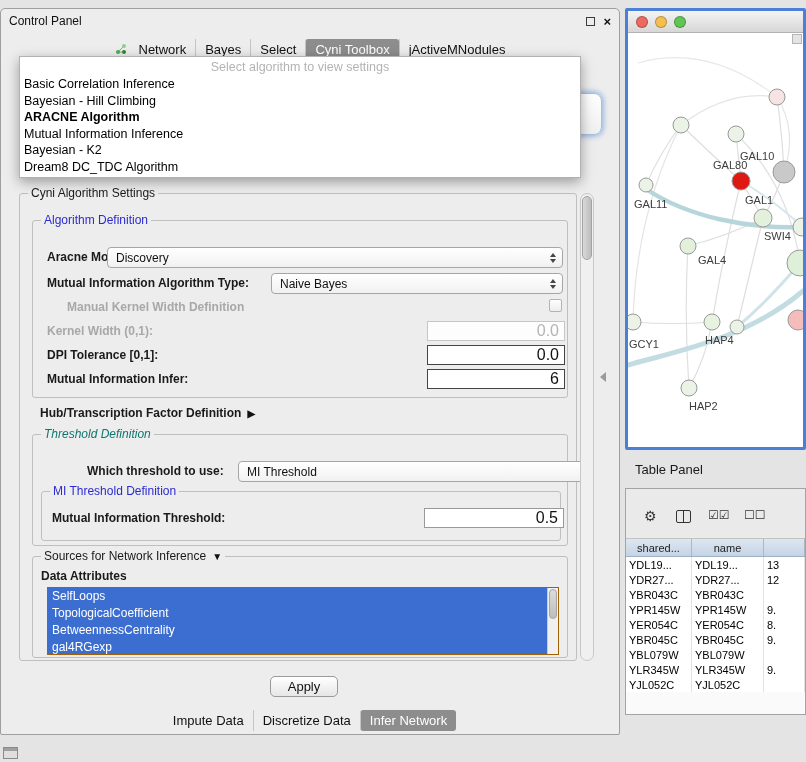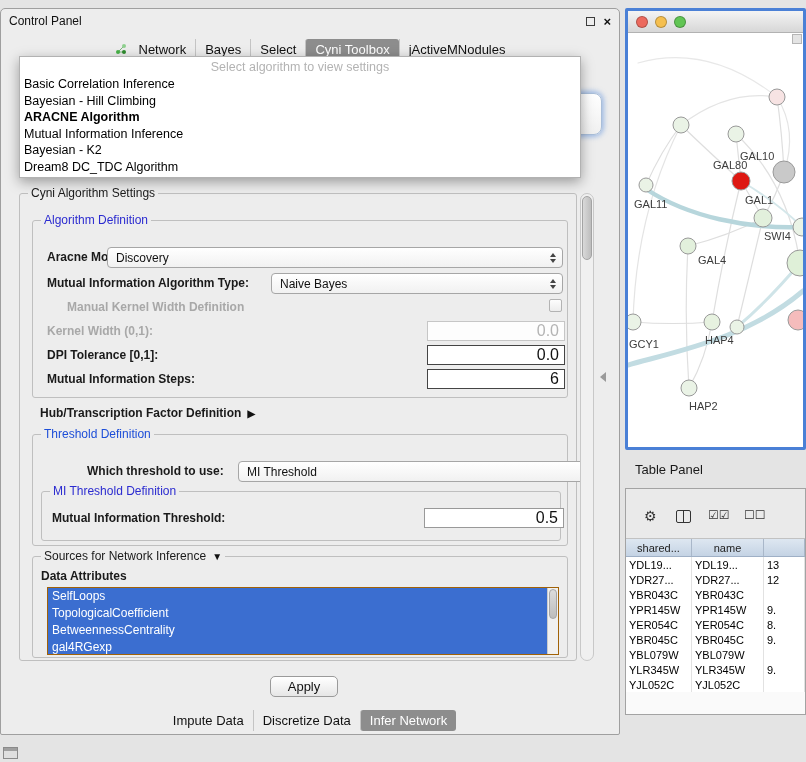--- a/index.html
+++ b/index.html
@@ -31,21 +31,21 @@
 
   .focus-fragment { position:absolute; left:563px; top:84px; width:38px; height:42px; z-index:5;
         background:linear-gradient(#ffffff,#f0f0f0); border:1px solid #a9bed9; border-radius:8px;
         box-shadow:0 0 5px 2px rgba(96,145,220,.55); }
 
   
   .grp { position:absolute; border:1px solid #bfbfbf; border-radius:3px; }
   .grp-title { position:absolute; top:-8px; left:8px; background:#ededed; padding:0 3px;
         font-size:12px; color:#1a1a1a; white-space:nowrap; }
   .grp-title.blue  { color:#2b2bd0; }
-  .grp-title.green { color:#1d4ed8; }
+  .grp-title.green { color:#0f766e;font-style:italic; }
 
   .lbl { position:absolute; font-size:12px; font-weight:bold; color:#1a1a1a; white-space:nowrap; }
   .lbl.dis { color:#a8a8a8; }
   .plain { font-weight:normal; }
 
   .combo { position:absolute; height:21px; background:linear-gradient(#ffffff,#f1f1f1);
         border:1px solid #a6a6a6; border-radius:4px; display:flex; align-items:center;
         padding-left:8px; font-size:12px; color:#111; }
   .combo-arrows { margin-left:auto; display:flex; flex-direction:column; gap:2px; padding-right:6px; }
   .au { width:0; height:0; border-left:3px solid transparent; border-right:3px solid transparent; border-bottom:4px solid #444; }
@@ -198,21 +198,21 @@
         <span class="lbl dis" style="left:14px; top:103px;">Kernel Width (0,1):</span>
         <div class="tfield dis" style="left:394px; top:100px; width:138px;">
           <span>0.0</span>
         </div>
 
         <span class="lbl" style="left:14px; top:127px;">DPI Tolerance [0,1]:</span>
         <div class="tfield dark" style="left:394px; top:124px; width:138px;">
           <span>0.0</span>
         </div>
 
-        <span class="lbl" style="left:14px; top:151px;">Mutual Information Steps:</span>
+        <span class="lbl" style="left:14px; top:151px;">Mutual Information Infer:</span>
         <div class="tfield dark" style="left:394px; top:148px; width:138px;">
           <span>6</span>
         </div>
       </div>
 
       <span class="lbl" style="left:20px; top:212px;">
         <span>Hub/Transcription Factor Definition</span>
         <span class="tri">&nbsp;▶</span>
       </span>
 

